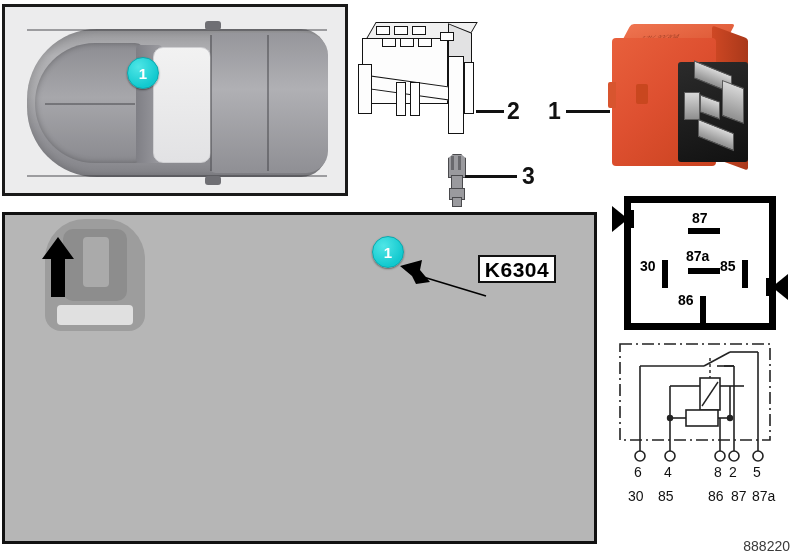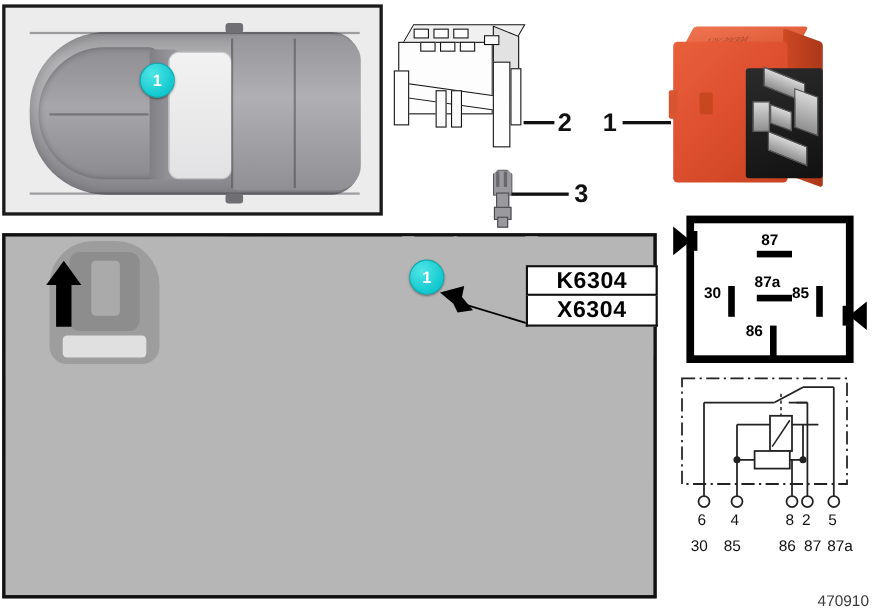--- a/index.html
+++ b/index.html
@@ -79,21 +79,21 @@
   
   #photo-panel{left:2px;top:212px;width:595px;height:332px;border:3px solid #111;background:#6e6e6e;overflow:hidden;}
   .ph{position:absolute;}
   #inset{left:12px;top:10px;width:180px;height:120px;border:3px solid #111;background:#b9b9b9;overflow:hidden;}
   #photo-num{position:absolute;left:372px;top:236px;}
   .callout{width:30px;height:30px;border-radius:50%;
      background:radial-gradient(circle at 35% 30%,#4fe6e6,#12c9cf 70%);
      border:1.5px solid #0aa8ad;color:#fff;font-weight:bold;font-size:15px;
      display:flex;align-items:center;justify-content:center;
      box-shadow:0 1px 2px rgba(0,0,0,.45);}
-  #k-labels{position:absolute;left:478px;top:241px;width:120px;}
+  #k-labels{position:absolute;left:478px;top:255px;width:78px;}
   .klab{box-sizing:border-box;border:2.5px solid #111;background:#fff;color:#000;
         font-size:21px;font-weight:bold;text-align:center;line-height:25px;height:28px;
         letter-spacing:.5px;}
   .klab+.klab{border-top:0;}
   #arrow-line{position:absolute;}
   #caption{position:absolute;left:454px;top:527px;background:#fff;border:1px solid #333;
         padding:1px 8px;font-size:13px;font-weight:bold;color:#111;}
   #docnum{position:absolute;right:10px;bottom:6px;font-size:14px;color:#3a3a3a;}
 
   .wire{position:absolute;background:#dedede;border-radius:40%;}
@@ -312,16 +312,15 @@
   <span>1</span>
 </div>
 
 <svg id="arrow-line" style="left:400px;top:258px;" width="90" height="46">
   <polygon points="0,8 22,2 20,12 30,24 16,26 12,18" fill="#000"></polygon>
   <line x1="20" y1="18" x2="86" y2="38" stroke="#000" stroke-width="1.6"></line>
 </svg>
 
 <div id="k-labels">
   <div class="klab">K6304</div>
-  <div class="klab">X6304</div>
-</div>
-
-<div id="docnum">470910</div>
+</div>
+
+<div id="docnum">888220</div>
 
 </body></html>

